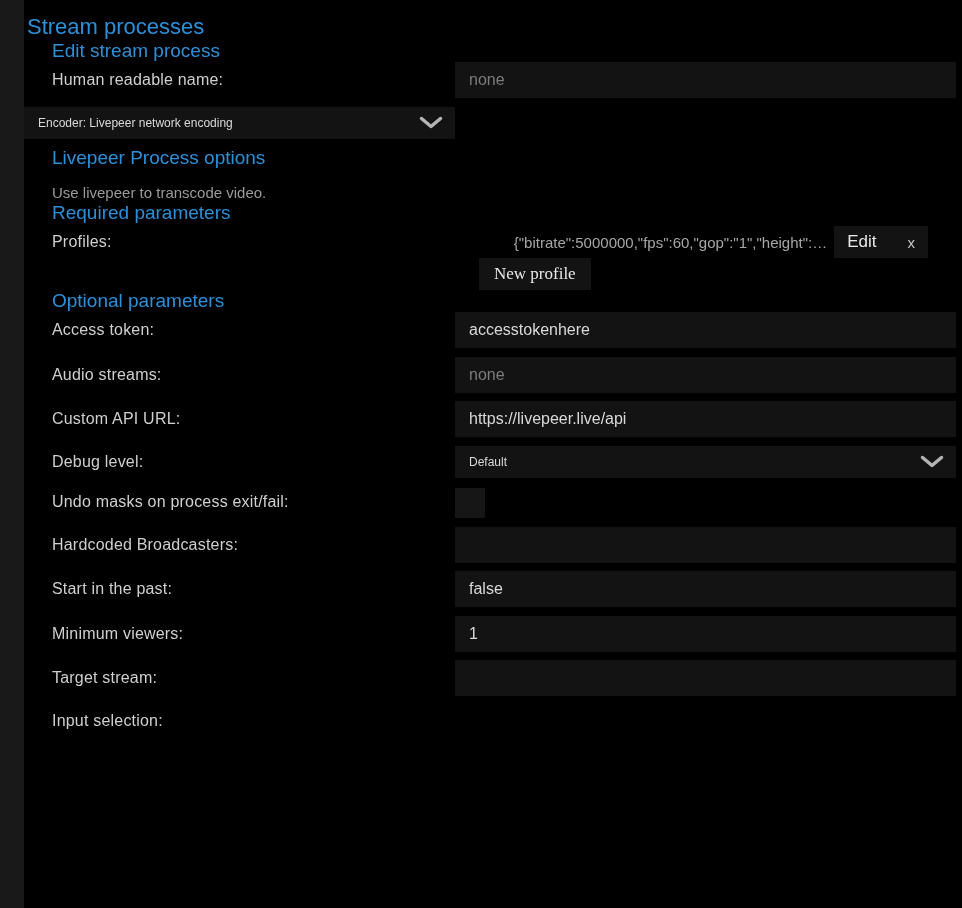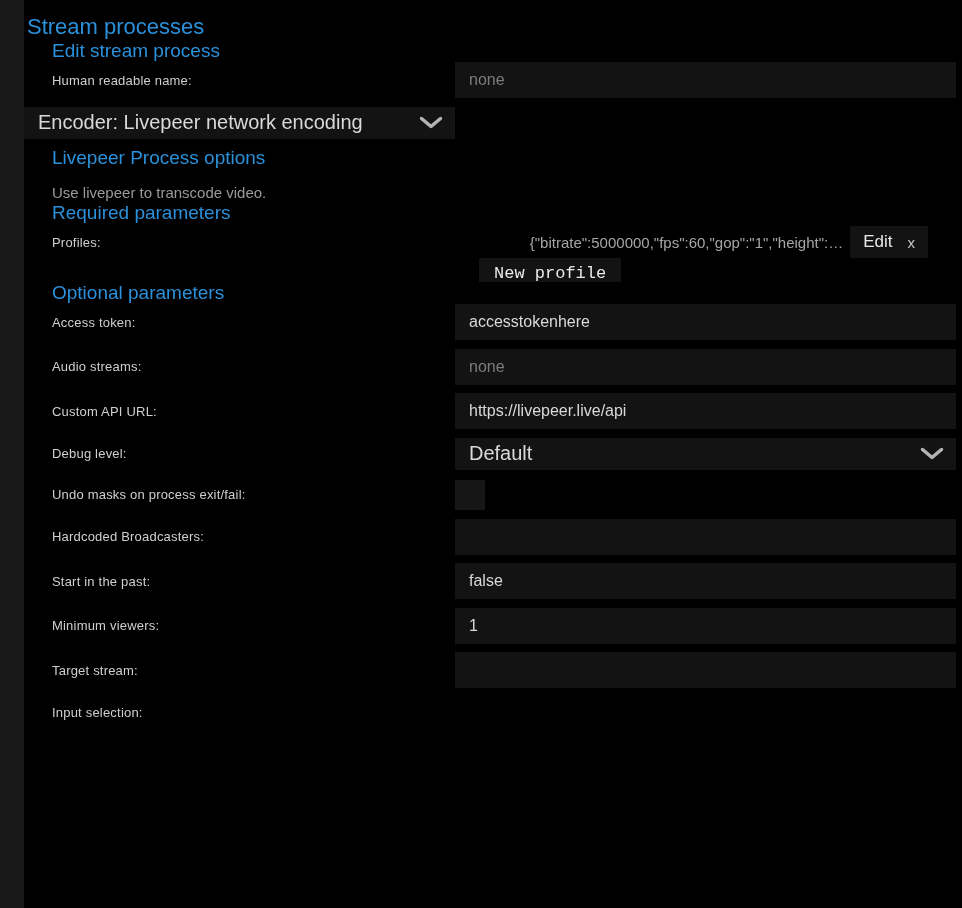--- a/index.html
+++ b/index.html
@@ -39,38 +39,38 @@
   }
   .row{
     display:grid;
     grid-template-columns:431px 501px;
     align-items:center;
     min-height:32px;
     margin-bottom:8.5px;
   }
   .row .field-label{
     padding-left:28px;
-    font-size:13px;
+    font-size:16px;
     color:#cfcfcf;
     letter-spacing:.2px;
   }
   .text-input{
     width:100%;height:36px;
     box-sizing:border-box;
     background:#131313;border:none;outline:none;
     color:#d9d9d9;font-size:16px;
     padding:0 14px;
     font-family:"Liberation Sans","DejaVu Sans",sans-serif;
   }
   .text-input::placeholder{color:#7c7c7c;opacity:1;}
   .select-box{
     width:100%;height:32px;
     box-sizing:border-box;
     background:#131313;
-    color:#d9d9d9;font-size:20px;
+    color:#d9d9d9;font-size:12px;
     padding:0 12px 0 14px;
     display:flex;align-items:center;justify-content:space-between;
     cursor:pointer;
   }
   .chevron{display:flex;align-items:center;}
   .checkbox{
     width:30px;height:30px;
     background:#161616;
     margin-top:1px;
     cursor:pointer;
@@ -85,37 +85,37 @@
     color:#a6a6a6;
     padding-right:7px;
     white-space:nowrap;overflow:hidden;
   }
   .edit-box{
     display:flex;align-items:center;
     background:#131313;
     height:32px;
     padding:0 13px;
     margin-right:28px;
-    gap:15px;
+    gap:31px;
   }
   .edit-label{font-size:17px;color:#e8e8e8;cursor:pointer;}
   .remove-label{font-size:15px;color:#c6c6c6;cursor:pointer;}
   .new-profile-row{
     display:grid;grid-template-columns:431px 501px;
     margin-bottom:0;
   }
   .new-profile-btn{
     justify-self:start;
     margin-left:24px;
-    height:24px;line-height:32px;
+    height:32px;line-height:32px;
     background:#131313;
     color:#e9e9e9;font-size:17px;
     padding:0 15px;
     border:none;cursor:pointer;
-    font-family:Liberation Mono, monospace;
+    font-family:Liberation Serif, serif;
   }
   .profiles-block .row{margin-bottom:0;margin-top:2px;}
 </style>
 </head>
 <body>
 
 <div class="panel">
 
   <h1 class="page-title">Stream processes</h1>
 

